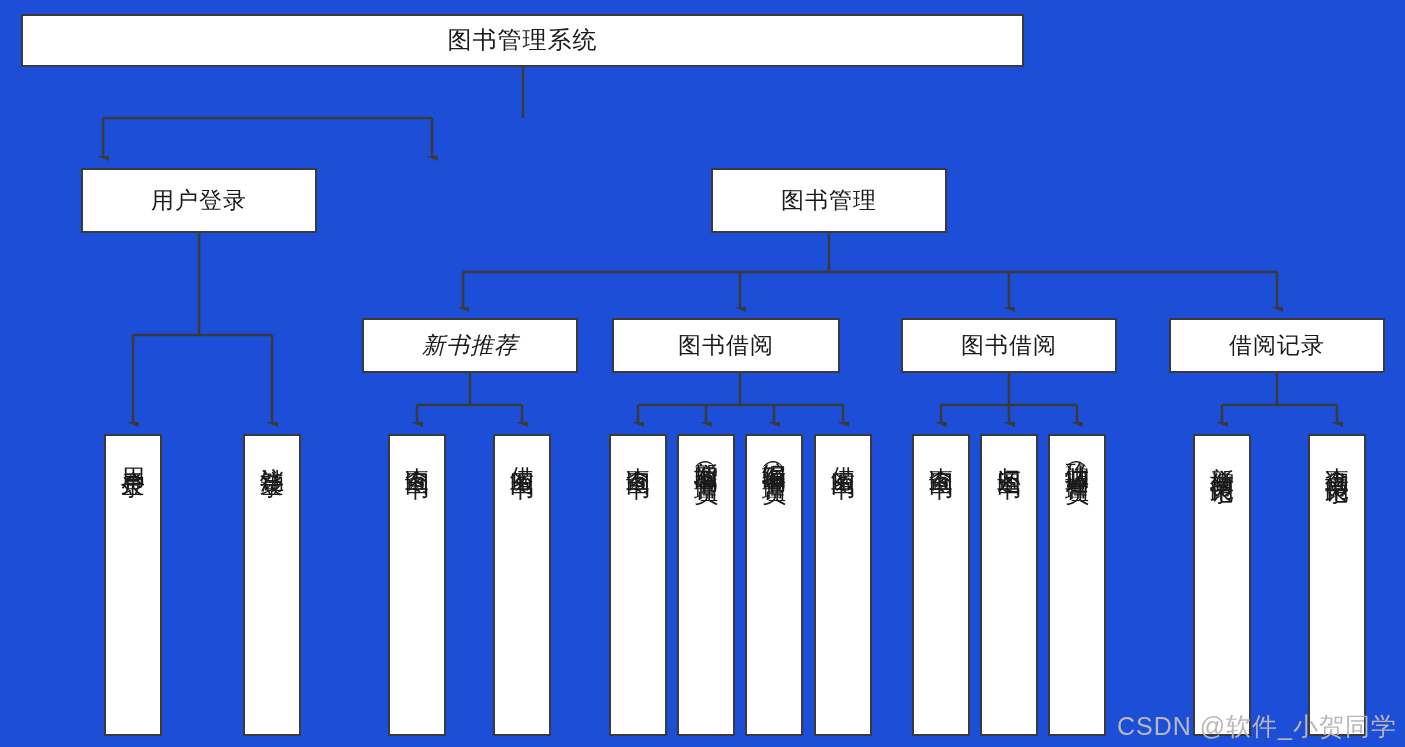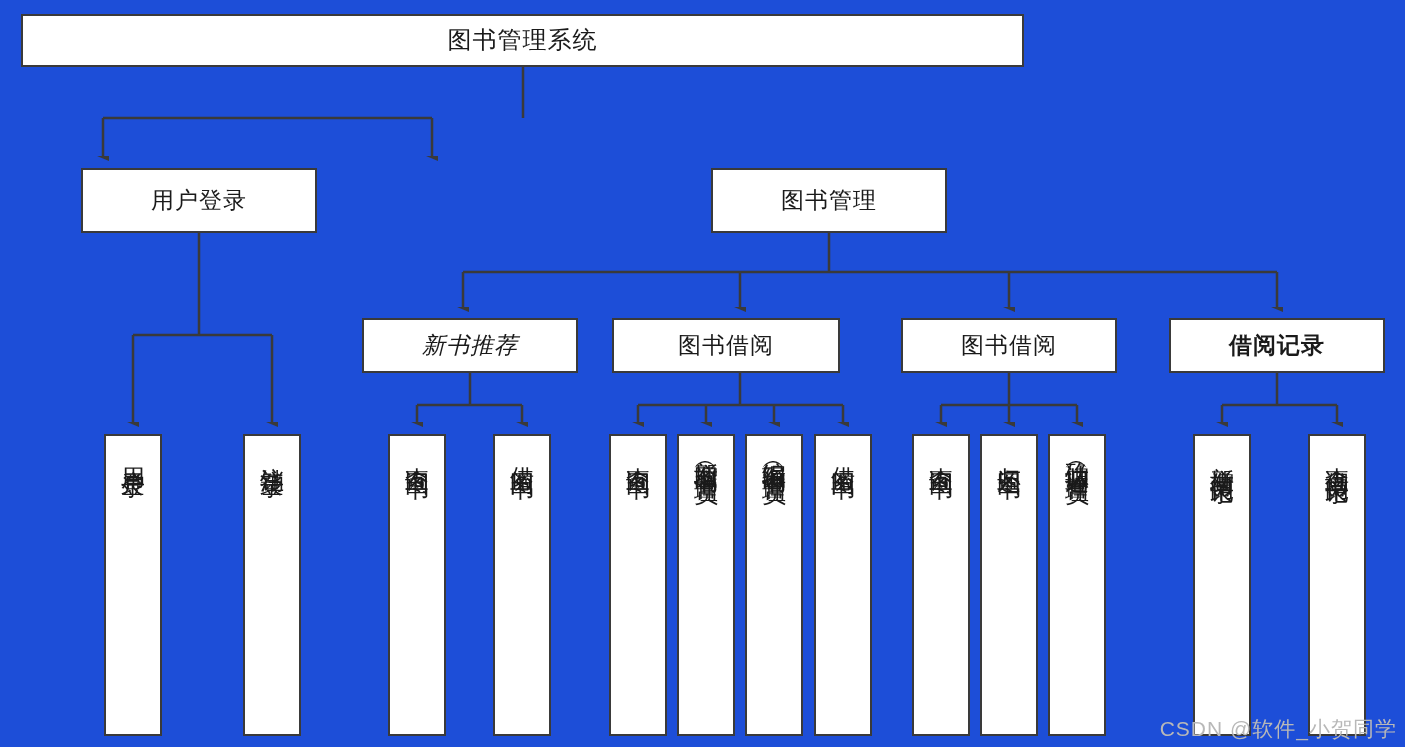--- a/index.html
+++ b/index.html
@@ -62,21 +62,21 @@
     letter-spacing: 3px;
     line-height: 1;
   }
   .node.vert.tall-text {
     padding-top: 6px;
   }
   .watermark {
     position: absolute;
     right: 8px;
     bottom: 4px;
-    font-size: 21px;
+    font-size: 25px;
     color: #b8b8b8;
     letter-spacing: 1px;
     white-space: nowrap;
   }
 </style>
 </head>
 <body>
 
 <div id="canvas">
 
@@ -143,21 +143,21 @@
 
   <div class="node horiz" style="left:362px; top:318px; width:216px; height:55px;font-style:italic;">
     <span class="label">新书推荐</span>
   </div>
   <div class="node horiz" style="left:612px; top:318px; width:228px; height:55px;">
     <span class="label">图书借阅</span>
   </div>
   <div class="node horiz" style="left:901px; top:318px; width:216px; height:55px;">
     <span class="label">图书借阅</span>
   </div>
-  <div class="node horiz" style="left:1169px; top:318px; width:216px; height:55px;font-weight:bold;">
+  <div class="node horiz" style="left:1169px; top:318px; width:216px; height:55px;">
     <span class="label">借阅记录</span>
   </div>
 
   <div class="node vert" style="left:104px; top:434px; width:58px; height:302px;">
     <span class="label">用户登录</span>
   </div>
   <div class="node vert" style="left:243px; top:434px; width:58px; height:302px;">
     <span class="label">注销登录</span>
   </div>
 

